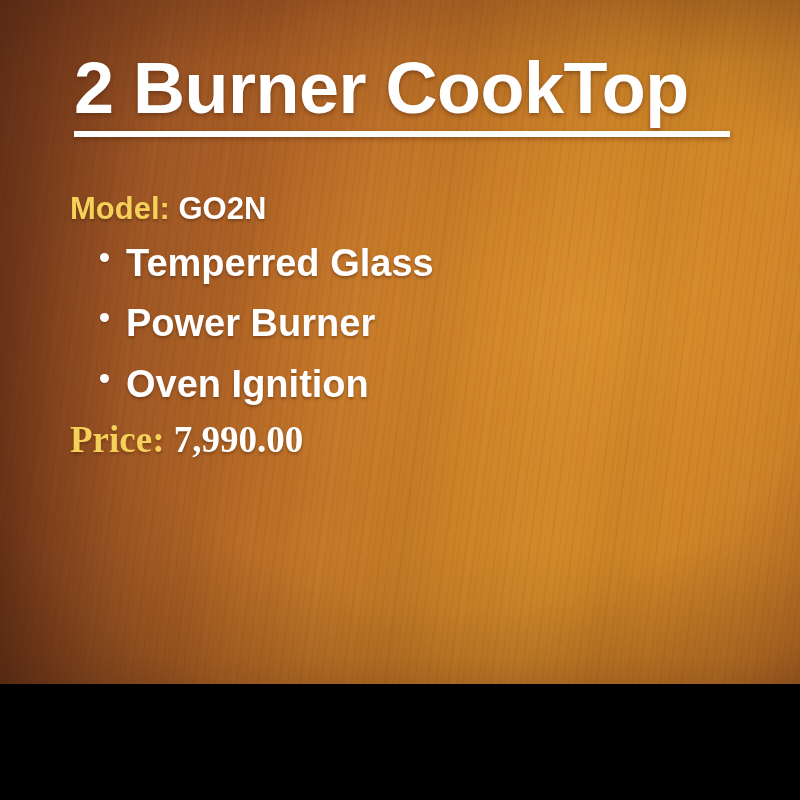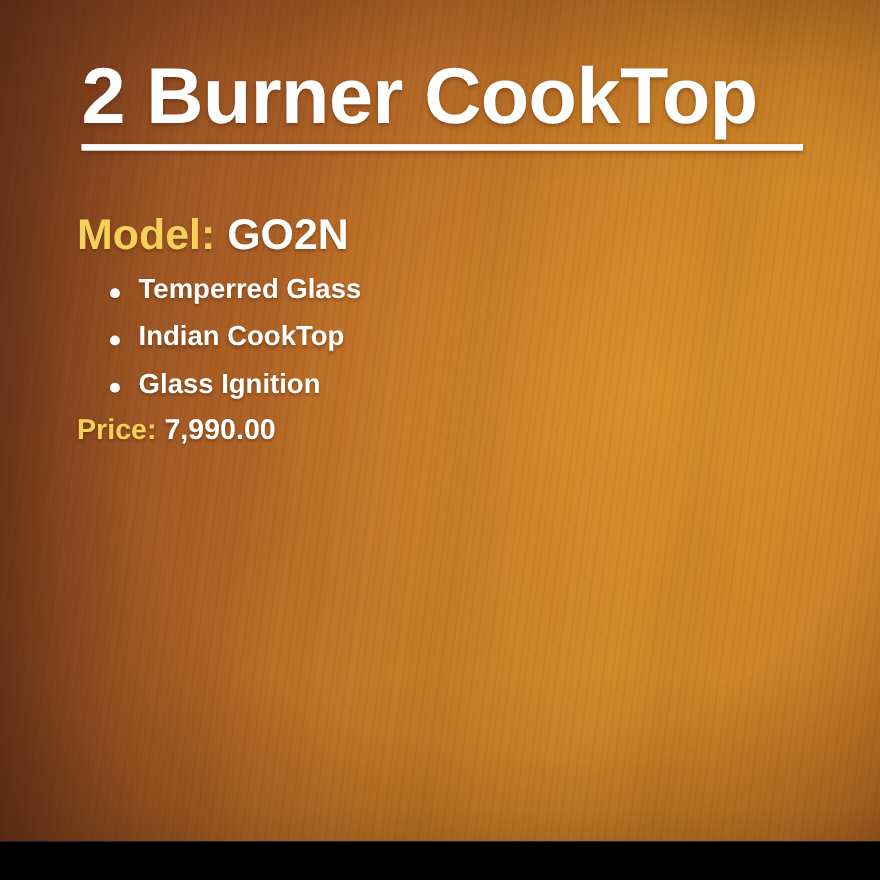--- a/index.html
+++ b/index.html
@@ -5,24 +5,24 @@
 <style>
   html, body {
     margin: 0;
     padding: 0;
     background: #000;
   }
 
   #slide {
     position: relative;
     width: 800px;
-    height: 765px;
+    height: 684px;
     overflow: hidden;
     font-family: "Liberation Sans", sans-serif;
-    background-color: #1d4ed8;
+    background-color: #b91c1c;
     isolation: isolate;
   }
 
   
 
   
   .bg-base {
     position: absolute;
     inset: 0;
     background:
@@ -188,21 +188,21 @@
   }
 
   .body {
     position: absolute;
     left: 70px;
     top: 192px;
     width: 660px;
   }
 
   .kv-line {
-    font-size: 39px;
+    font-size: 31px;
     font-weight: 700;
     line-height: 1.12;
     color: #ffffff;
     text-shadow: 0 2px 3px rgba(70,28,10,0.42);
     white-space: nowrap;
   }
 
   .kv-label {
     color: #f6d15a;
   }
@@ -212,21 +212,21 @@
   }
 
   .feature-list {
     list-style: none;
     margin: 11px 0 6px 0;
     padding: 0 0 0 30px;
   }
 
   .feature-item {
     position: relative;
-    font-size: 25px;
+    font-size: 38px;
     font-weight: 700;
     color: #ffffff;
     line-height: 1.33;
     margin-bottom: 10px;
     padding-left: 26px;
     text-shadow: 0 2px 3px rgba(70,28,10,0.42);
     max-width: 470px;
   }
 
   .feature-item::before {
@@ -235,26 +235,27 @@
     left: 0;
     top: 15px;
     width: 9px;
     height: 9px;
     border-radius: 50%;
     background: #ffffff;
     box-shadow: 0 1px 2px rgba(70,28,10,0.40);
   }
 
   .price-line {
-    font-size: 26px;
+    font-size: 37px;
     font-weight: 700;
     line-height: 1.12;
     margin-top: 2px;
     white-space: nowrap;
     text-shadow: 0 2px 3px rgba(70,28,10,0.42);
+    font-family: Liberation Serif, serif;
   }
 </style>
 </head>
 <body>
 
 <div id="slide">
 
   <div class="bg-base"></div>
   <div class="bg-glow"></div>
   <div class="bg-figure"></div>
@@ -274,24 +275,24 @@
       <div class="kv-line">
         <span class="kv-label">Model:</span>
         <span class="kv-value">GO2N</span>
       </div>
 
       <ul class="feature-list">
         <li class="feature-item">
           <span>Temperred Glass</span>
         </li>
         <li class="feature-item">
-          <span>Indian CookTop</span>
+          <span>Power Burner</span>
         </li>
         <li class="feature-item">
-          <span>Glass Ignition</span>
+          <span>Oven Ignition</span>
         </li>
       </ul>
 
       <div class="price-line">
         <span class="kv-label">Price:</span>
         <span class="kv-value">7,990.00</span>
       </div>
 
     </div>
   </div>

